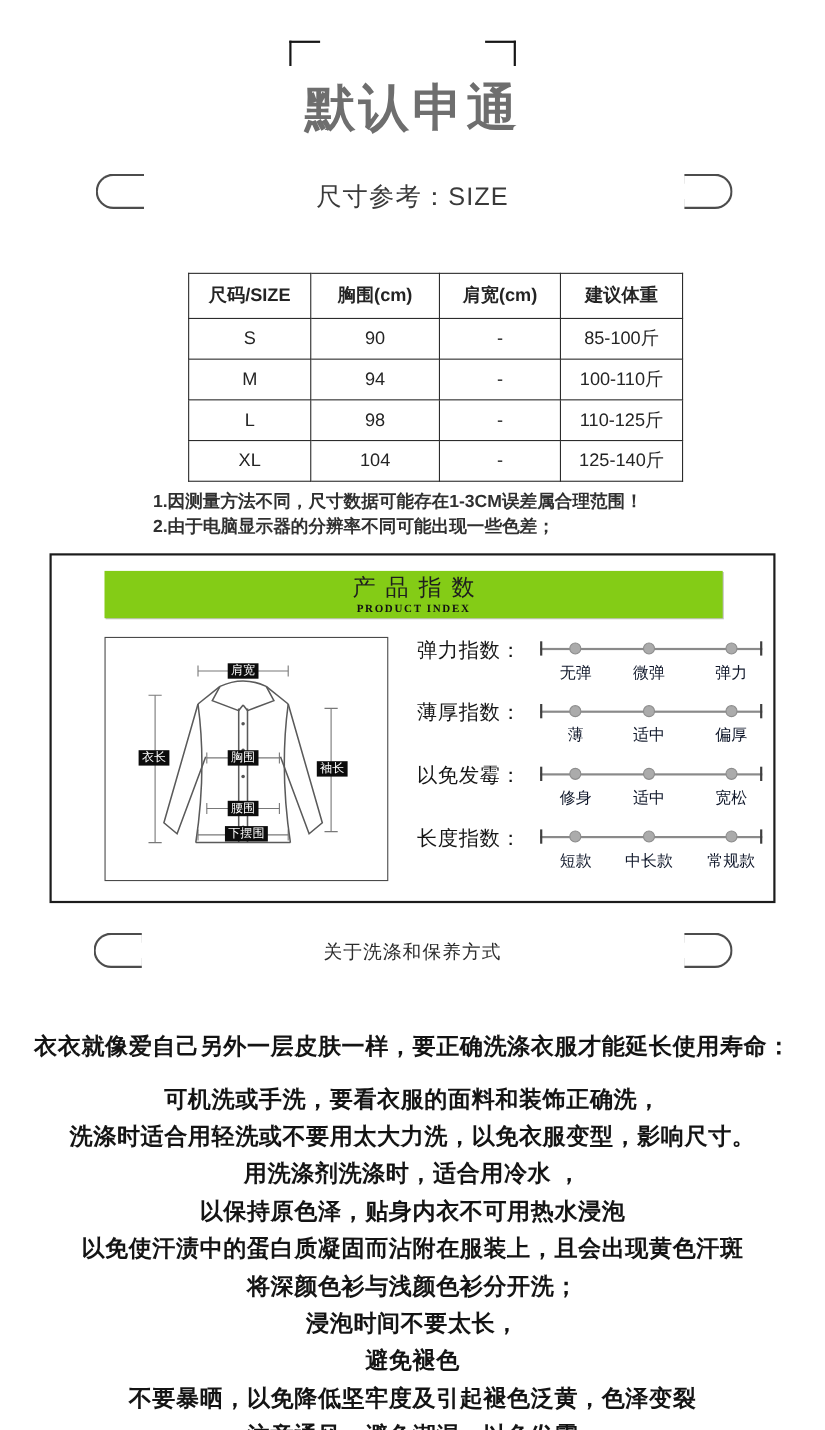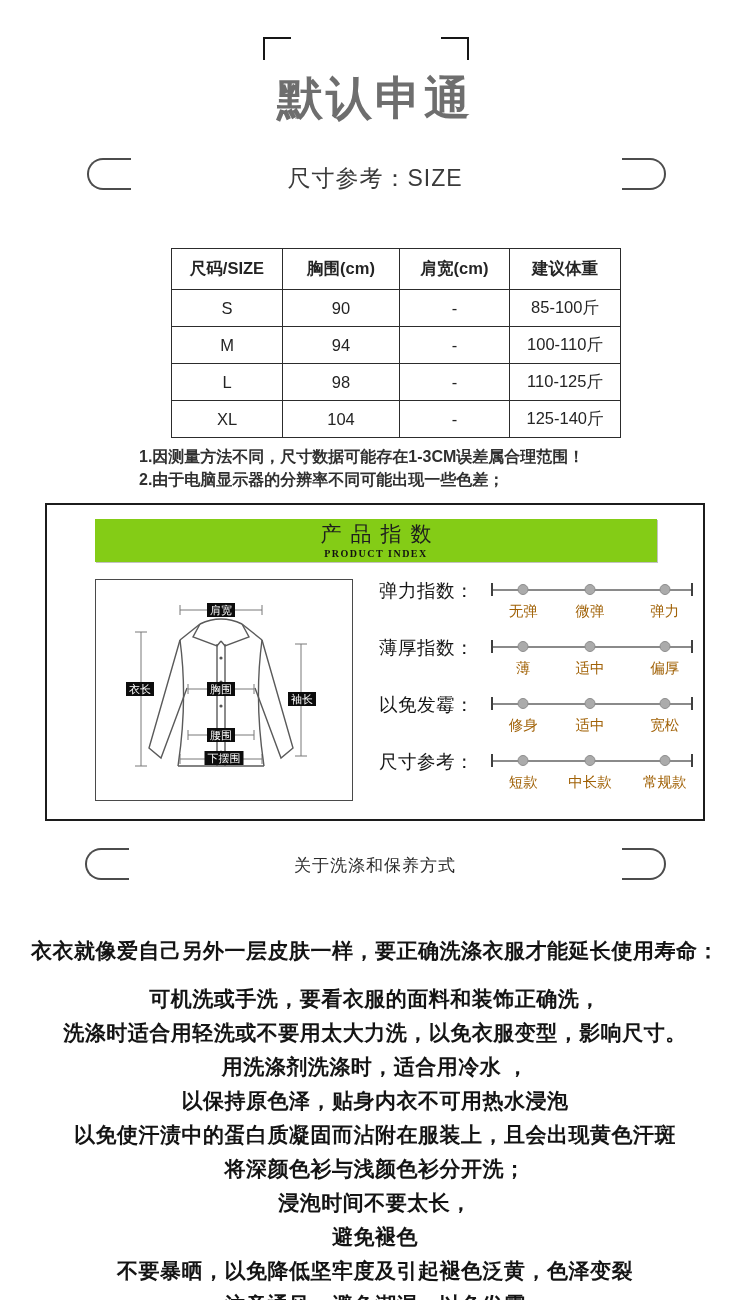--- a/index.html
+++ b/index.html
@@ -91,21 +91,21 @@
   .stick { position:absolute; top:2px; width:2px; height:13px; background:#3f3f3f; }
   .stick.l { left:0; } .stick.r { right:0; }
   .dot {
     position:absolute; top:3px; width:11px; height:11px; border-radius:50%;
     background:#ababab; border:1px solid #8d8d8d; box-sizing:border-box;
     transform:translateX(-50%);
   }
   .p1 { left:16%; } .p2 { left:49%; } .p3 { left:86%; }
   .opt {
     position:absolute; top:21px; transform:translateX(-50%);
-    font-size:14.5px; color:#a16207; white-space:nowrap;
+    font-size:14.5px; color:#0f172a; white-space:nowrap;
   }
   
   .care-heading {
     position:absolute; top:838px; left:0; width:100%;
     text-align:center; font-size:17px; color:#2c2c2c; letter-spacing:1px;
   }
   .care {
     position:absolute; top:918px; left:0; width:100%;
     text-align:center; font-family:"Liberation Serif", serif;
     color:#141414; font-weight:600;
@@ -269,21 +269,21 @@
           <div class="dot p1"></div>
           <div class="dot p2"></div>
           <div class="dot p3"></div>
           <span class="opt p1">修身</span>
           <span class="opt p2">适中</span>
           <span class="opt p3">宽松</span>
         </div>
       </div>
 
       <div class="irow">
-        <div class="irow-label">尺寸参考：</div>
+        <div class="irow-label">长度指数：</div>
         <div class="slider">
           <div class="sline"></div>
           <div class="stick l"></div>
           <div class="stick r"></div>
           <div class="dot p1"></div>
           <div class="dot p2"></div>
           <div class="dot p3"></div>
           <span class="opt p1">短款</span>
           <span class="opt p2">中长款</span>
           <span class="opt p3">常规款</span>

